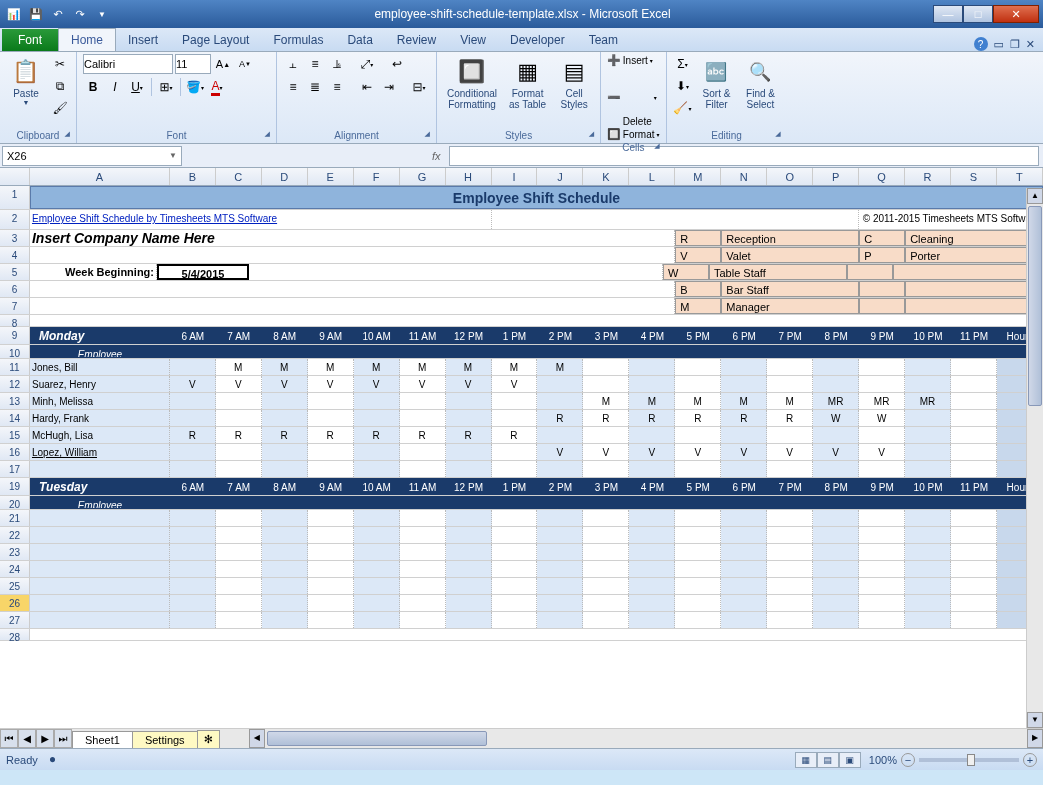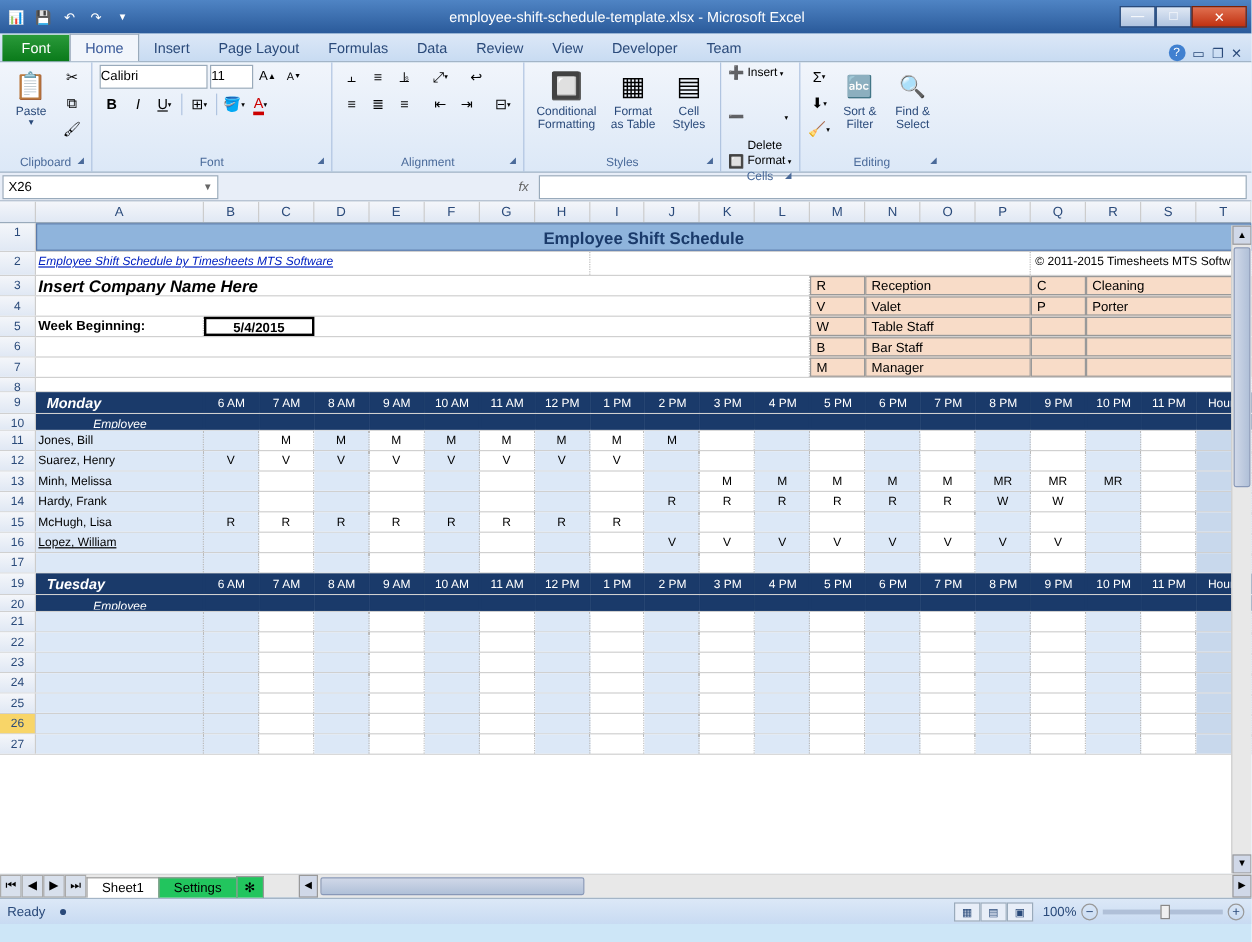--- a/index.html
+++ b/index.html
@@ -73,21 +73,21 @@
 
 
 .vsb { position:absolute; right:0; top:20px; bottom:0; width:17px; background:#e8e8e8; border-left:1px solid #ccc; }
 .vsb .thumb { position:absolute; left:1px; right:1px; top:18px; height:200px; background:linear-gradient(90deg,#d0d8e8,#b0c0d8); border:1px solid #8898b8; border-radius:2px; }
 .vsb .arr { height:16px; background:#d0d8e8; border:1px solid #999; text-align:center; font-size:8px; line-height:14px; cursor:pointer; }
 .hsb-area { height:20px; display:flex; background:#e8e8e8; border-top:1px solid #ccc; }
 .tabscroll { display:flex; }
 .tabscroll .tbtn { width:18px; border:1px solid #aaa; background:#d8e0ec; text-align:center; cursor:pointer; font-size:10px; line-height:18px; }
 .sheettabs { display:flex; background:#e8e8e8; align-items:flex-end; flex:0 0 auto; }
 .sheettab { background:#fff; border:1px solid #999; border-bottom:none; padding:2px 12px; font-size:11px; cursor:pointer; margin-right:-1px; }
-.sheettab.inactive { background:#22c55e;margin-top:24px; }
+.sheettab.inactive { background:#fef9c3;margin-top:24px; }
 .hsbtrack { flex:1; background:#e8e8e8; position:relative; margin-left:30px; }
 .hsbtrack .thumb { position:absolute; top:2px; bottom:2px; left:18px; width:220px; background:linear-gradient(#d0d8e8,#b0c0d8); border:1px solid #8898b8; border-radius:2px; }
 .hsbtrack .arr { position:absolute; top:0; bottom:0; width:16px; background:#d0d8e8; border:1px solid #999; text-align:center; font-size:8px; line-height:16px; cursor:pointer; }
 
 
 .statusbar { height:22px; background:linear-gradient(#dce8f7,#c8dbf2); display:flex; align-items:center; padding:0 6px; border-top:1px solid #9ab; font-size:11px; color:#2a4a7a; }
 .statusbar .views { margin-left:auto; display:flex; gap:0; }
 .statusbar .vbtn { width:22px; height:16px; border:1px solid #9ab; background:#e8eef8; cursor:pointer; text-align:center; font-size:9px; line-height:14px; }
 .statusbar .zoom { margin-left:8px; display:flex; align-items:center; gap:4px; }
 .zslider { width:100px; height:4px; background:#b0c0d8; position:relative; }
@@ -297,21 +297,21 @@
       <div class="ch" style="width: 46px;">S</div>
       <div class="ch" style="width: 46px;">T</div>
     </div>
   <div class="rows" id="rows">
       <div class="row" style="height: 24px;">
         <div class="rh">1</div>
         <div class="cell titlecell" style="width: 1014px;">Employee Shift Schedule</div>
       </div>
       <div class="row" style="height: 20px;">
         <div class="rh">2</div>
-        <div class="cell linkcell" style="width: 462px; font-style: italic;">Employee Shift Schedule by Timesheets MTS Software</div>
+        <div class="cell linkcell" style="width: 462px;">Employee Shift Schedule by Timesheets MTS Software</div>
         <div class="cell " style="width: 368px;"></div>
         <div class="cell copycell" style="width: 184px;">© 2011-2015 Timesheets MTS Software</div>
       </div>
       <div class="row" style="height: 17px;">
         <div class="rh">3</div>
         <div class="cell companycell" style="width: 646px;">Insert Company Name Here</div>
         <div class="cell legendcell" style="width: 46px;">R</div>
         <div class="cell legendcell" style="width: 138px;">Reception</div>
         <div class="cell legendcell" style="width: 46px;">C</div>
         <div class="cell legendcell" style="width: 138px;">Cleaning</div>
@@ -319,21 +319,21 @@
       <div class="row" style="height: 17px;">
         <div class="rh">4</div>
         <div class="cell " style="width: 646px;"></div>
         <div class="cell legendcell" style="width: 46px;">V</div>
         <div class="cell legendcell" style="width: 138px;">Valet</div>
         <div class="cell legendcell" style="width: 46px;">P</div>
         <div class="cell legendcell" style="width: 138px;">Porter</div>
       </div>
       <div class="row" style="height: 17px;">
         <div class="rh">5</div>
-        <div class="cell wkcell" style="width: 140px;">Week Beginning:</div>
+        <div class="cell wkcell" style="width: 127px; text-align: right;">Week Beginning:</div>
         <div class="cell datecell" style="width: 92px;">5/4/2015</div>
         <div class="cell " style="width: 414px;"></div>
         <div class="cell legendcell" style="width: 46px;">W</div>
         <div class="cell legendcell" style="width: 138px;">Table Staff</div>
         <div class="cell legendcell" style="width: 46px;"></div>
         <div class="cell legendcell" style="width: 138px;"></div>
       </div>
       <div class="row" style="height: 17px;">
         <div class="rh">6</div>
         <div class="cell " style="width: 646px;"></div>
@@ -761,20 +761,24 @@
         <div class="cell shiftcell lightblue" style="width: 46px;"></div>
         <div class="cell shiftcell " style="width: 46px;"></div>
         <div class="cell shiftcell lightblue" style="width: 46px;"></div>
         <div class="cell shiftcell " style="width: 46px;"></div>
         <div class="cell shiftcell lightblue" style="width: 46px;"></div>
         <div class="cell shiftcell " style="width: 46px;"></div>
         <div class="cell shiftcell lightblue" style="width: 46px;"></div>
         <div class="cell shiftcell " style="width: 46px;"></div>
         <div class="cell hourscell" style="width: 46px;">0</div>
       </div>
+      <div class="row" style="height: 12px;">
+        <div class="rh">28</div>
+        <div class="cell " style="width: 1014px;"></div>
+      </div>
     </div>
   <div class="vsb">
     <div class="arr">▲</div>
     <div class="thumb"></div>
     <div class="arr" style="position:absolute;bottom:0;left:0;right:0;">▼</div>
   </div>
 </div>
 
 <div class="hsb-area">
   <div class="tabscroll">

